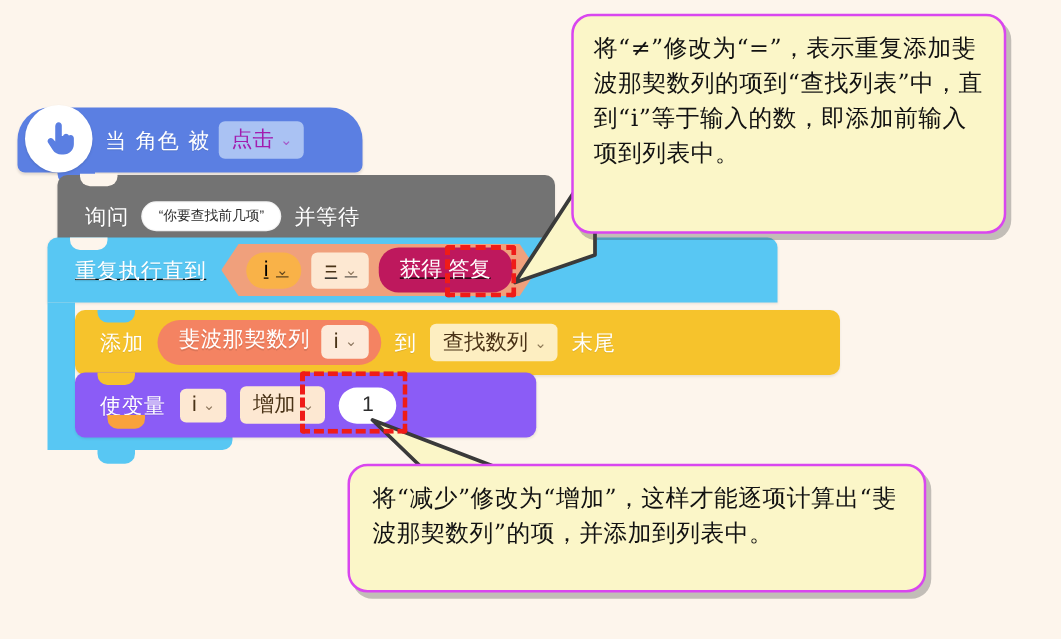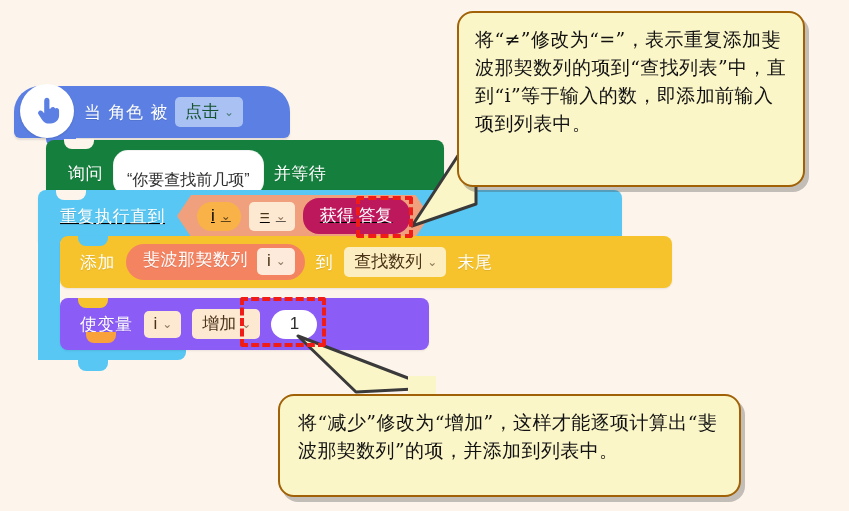--- a/index.html
+++ b/index.html
@@ -49,51 +49,51 @@
   .hat-text { margin-left: 70px; display: flex; align-items: center; gap: 7px; }
 
   
   .dd {
     display: inline-flex; align-items: center; gap: 5px;
     padding: 3px 9px 4px 10px;
     border-radius: 5px;
     font-size: 17px;
     white-space: nowrap;
   }
-  .dd-blue { background: #aac2f3; color: #14532d; }
+  .dd-blue { background: #aac2f3; color: #a21caf; }
   .dd-peach { background: #fde8d2; color: #4a3317; }
   .dd-cream { background: #fdeec1; color: #4a3317; }
   .dd-lightpeach { background: #fdeada; color: #4a3317; }
   .caret { font-size: 12px; opacity: .62; line-height: 1; }
 
   
   .ask {
     position: absolute; left: 46px; top: 140px;
     width: 376px; height: 66px;
-    background: #15803d;
+    background: #737373;
     border-radius: 8px;
     display: flex; align-items: center; gap: 10px;
     padding-left: 22px;
     box-shadow: 0 2px 2px rgba(0,0,0,.10);
   }
   .ask-notch-top {
     position: absolute; left: 18px; top: -1px;
     width: 30px; height: 10px; background: #fdf5ec;
     border-radius: 0 0 8px 8px;
   }
   .ask-notch-bot {
     position: absolute; left: 18px; bottom: -9px;
     width: 30px; height: 11px; background: #d45ce8;
     border-radius: 0 0 8px 8px;
   }
   .txtfield {
     background: #ffffff; color: #2d2d2d;
     border-radius: 15px;
-    padding: 20px 14px 5px;
-    font-size: 16px; white-space: nowrap;
+    padding: 4px 14px 5px;
+    font-size: 11px; white-space: nowrap;
     box-shadow: inset 0 0 0 1px rgba(0,0,0,.05);
   }
 
   
   .cblock {
     position: absolute; left: 38px; top: 190px;
     width: 562px; height: 170px;
   }
   .c-top {
     position: absolute; left: 0; top: 0; width: 562px; height: 52px;
@@ -142,21 +142,21 @@
   .rep-orange { background: #f9b248; }
   .rep-magenta { background: #be185d; color: #fff; padding: 6px 17px 7px; font-size:17px; }
   .inset-peach {
     background: #fde8d2; color: #4a3317;
     border-radius: 5px; padding: 4px 9px 5px 11px;
     display: inline-flex; align-items: center; gap: 6px; font-size: 17px;
   }
 
   
   .addblk {
-    position: absolute; left: 60px; top: 236px;
+    position: absolute; left: 60px; top: 248px;
     width: 592px; height: 52px;
     background: #f6c32c; border-radius: 8px;
     display: flex; align-items: center; gap: 11px; padding-left: 20px;
     box-shadow: 0 1px 2px rgba(0,0,0,.08);
   }
   .addblk .notch-top {
     position: absolute; left: 18px; top: 0; width: 30px; height: 10px;
     background: #58c7f3; border-radius: 0 0 8px 8px;
   }
   .custom-rep {
@@ -191,36 +191,36 @@
     pointer-events: none;
     z-index: 20;
   }
   #hl-eq { left: 356px; top: 196px; width: 57px; height: 42px; }
   #hl-inc { left: 240px; top: 297px; width: 86px; height: 50px; }
 
   
   .callout {
     position: absolute;
     background: #fbf6c8;
-    border: 2px solid #a16207;
+    border: 2px solid #d946ef;
     border-radius: 16px;
     box-shadow: 4px 5px 0 rgba(70,70,70,.32);
     box-sizing: border-box;
     z-index: 15;
   }
   .callout p {
     margin: 0;
     font-family: "DejaVu Serif", "Liberation Serif", serif;
     font-size: 19px;
     line-height: 28px;
     color: #121212;
     letter-spacing: .4px;
   }
   #callout-top { left: 457px; top: 11px; width: 348px; height: 176px; padding: 12px 14px 0 16px; }
-  #callout-bottom { left: 278px; top: 371px; width: 463px; height: 103px; padding: 12px 14px 0 18px; margin-top: 23px; }
+  #callout-bottom { left: 278px; top: 371px; width: 463px; height: 103px; padding: 12px 14px 0 18px; }
 
   .tail { position: absolute; z-index: 14; }
   #tail-top { left: 408px; top: 126px; width: 70px; height: 104px; }
   #tail-bottom { left: 296px; top: 332px; width: 140px; height: 62px; }
 </style>
 </head>
 <body style="background: rgb(253, 245, 236);">
 
 <div id="stage">
 

